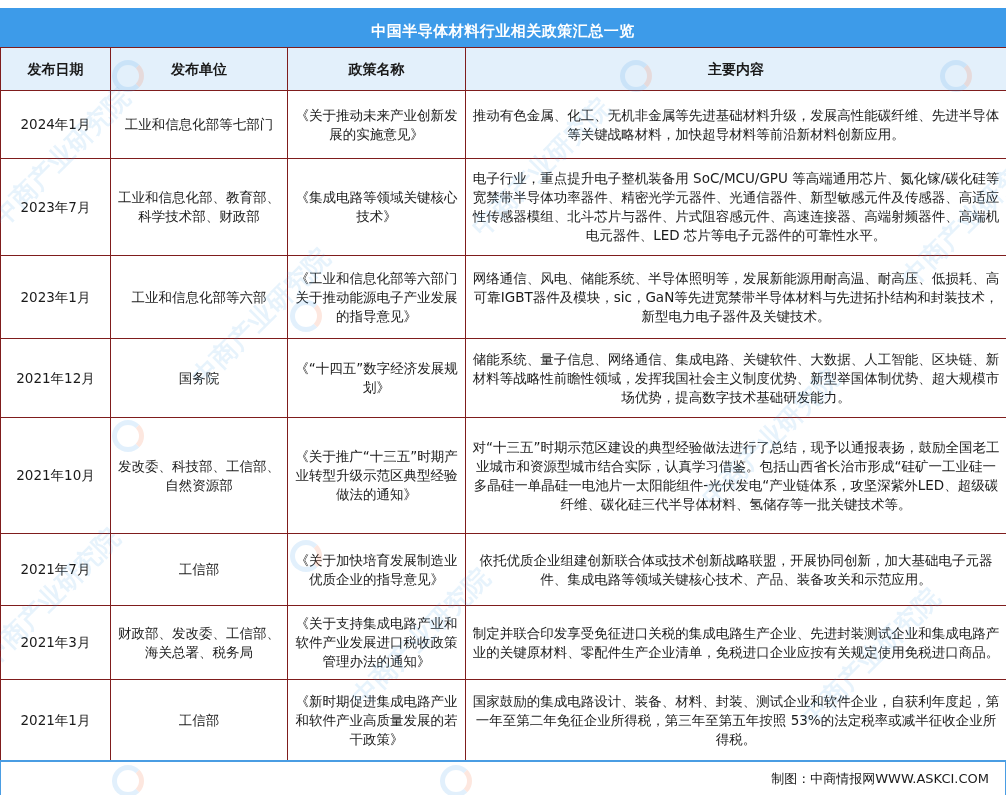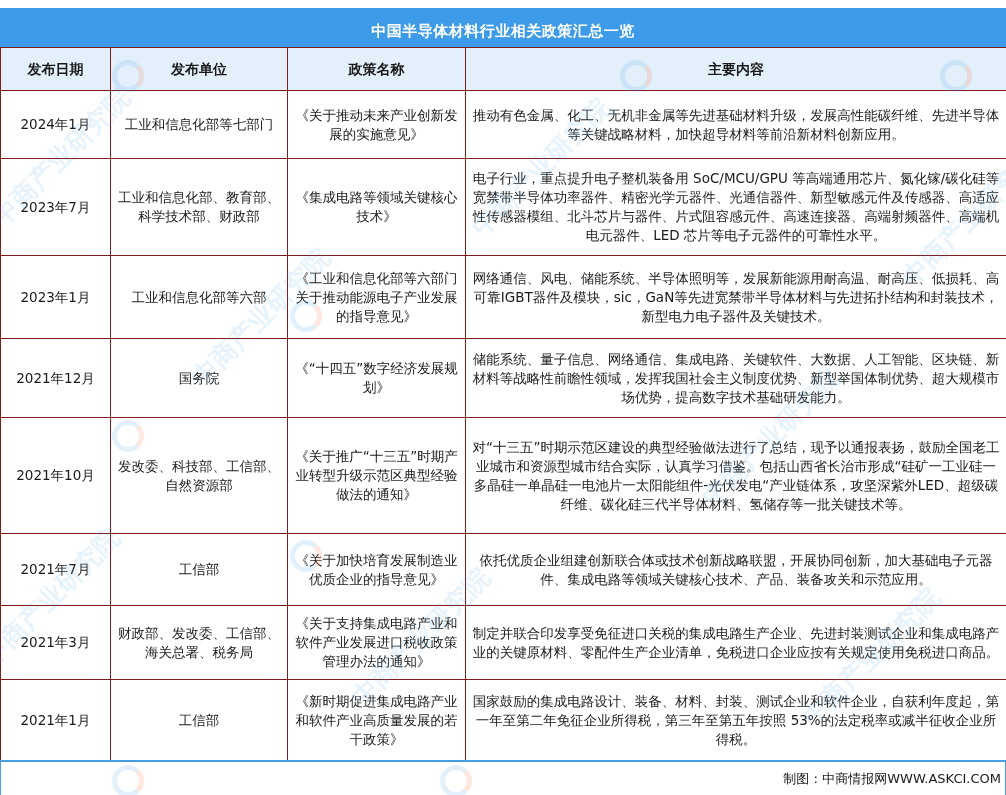--- a/index.html
+++ b/index.html
@@ -10,21 +10,21 @@
                display: flex; align-items: center; justify-content: center; letter-spacing: 0.5px; }
   table { position: absolute; left: 0; top: 47px; width: 1006px; border-collapse: collapse;
           table-layout: fixed; }
   td, th { border: 1px solid #7f1d1d; text-align: center; vertical-align: middle;
            font-size: 13.5px; line-height: 19px; padding: 0 3px; font-weight: normal; }
   th { background: #e3f0fb; font-weight: bold; font-size: 14px; height: 42px; }
   td.c-content { padding: 0 4px; }
   .footer { position: absolute; left: 0; top: 760px; width: 1004px; height: 33px;
             border: 1px solid #4a9de3; border-top: 2px solid #4a9de3; display: flex; align-items: center;
             justify-content: flex-end; font-size: 13px; }
-  .footer span { padding-right: 4px; }
+  .footer span { padding-right: 16px; }
   .watermark { position: absolute; pointer-events: none; color: rgba(61,155,233,0.12);
                font-size: 26px; font-weight: bold; transform: rotate(-45deg); white-space: nowrap; }
   .wm-logo { position: absolute; width: 22px; height: 22px; border-radius: 50%;
              border: 5px solid rgba(61,155,233,0.15); border-right-color: rgba(240,120,80,0.18);
              pointer-events: none; }
 </style>
 </head>
 <body>
 
 <div class="title-bar">中国半导体材料行业相关政策汇总一览</div>

